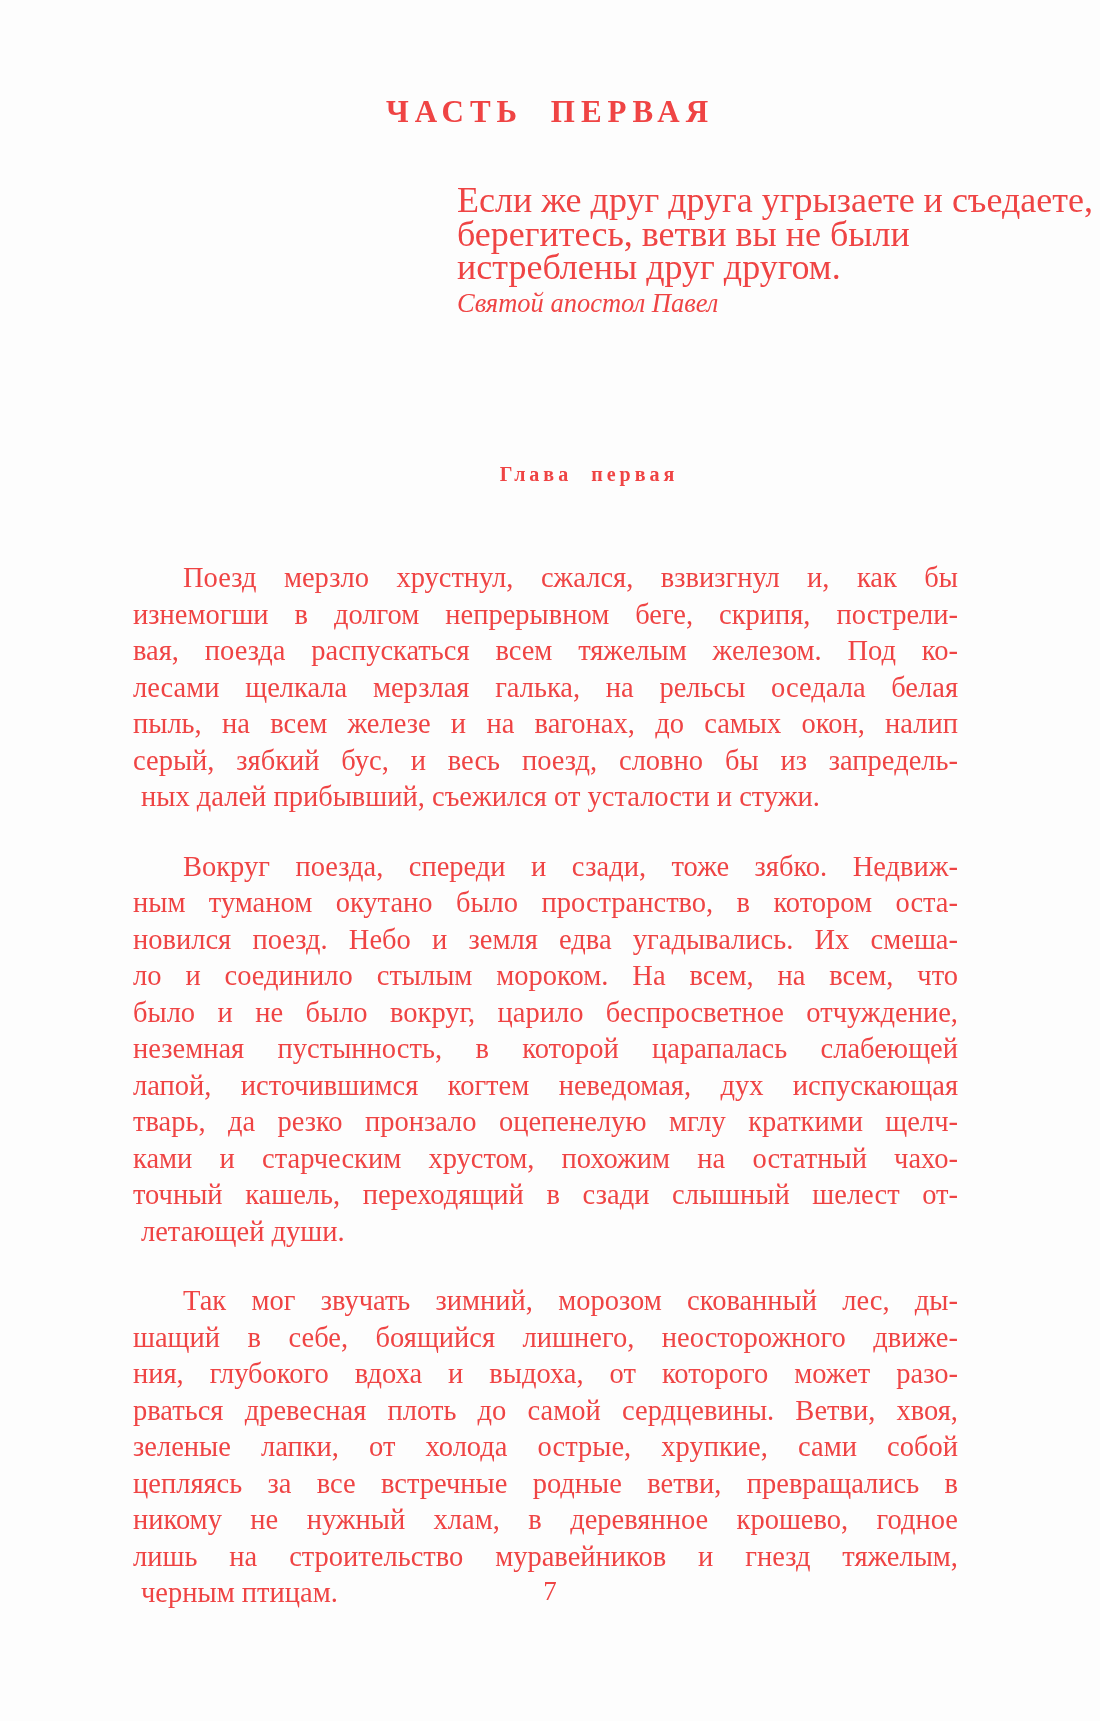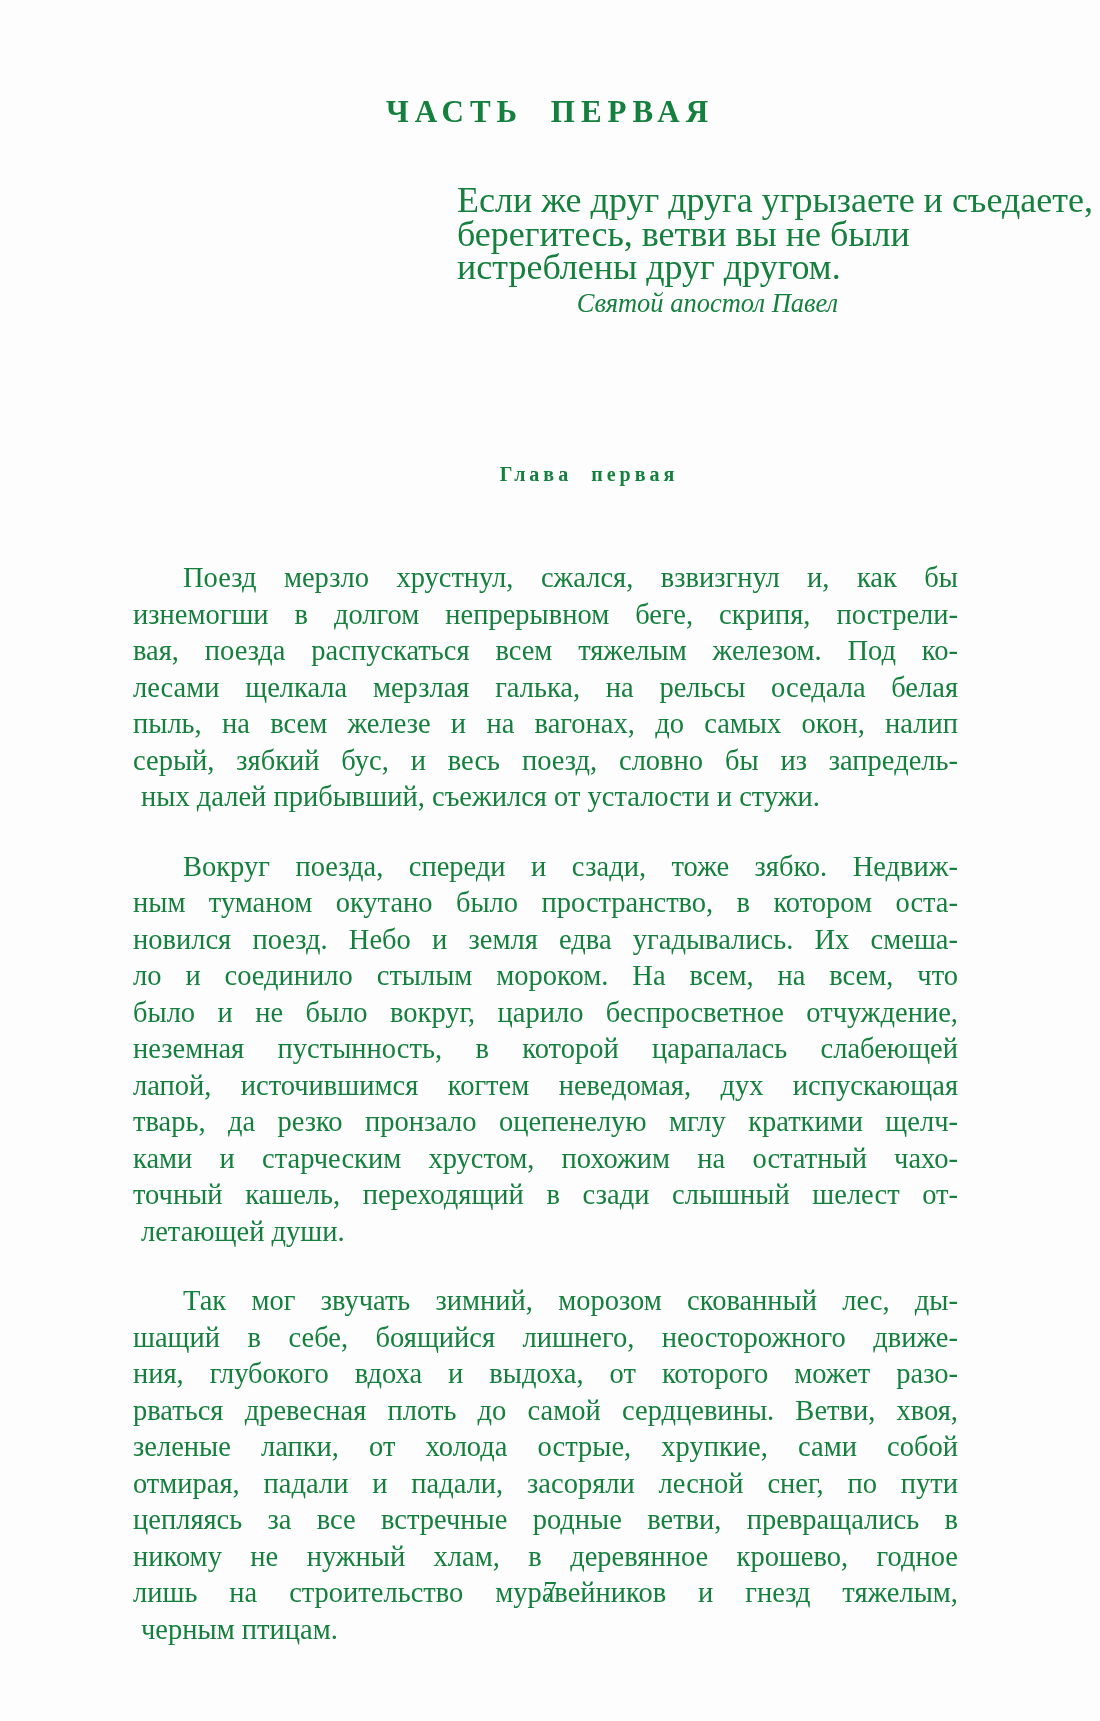--- a/index.html
+++ b/index.html
@@ -6,21 +6,21 @@
     margin: 0;
     padding: 0;
     background: #ffffff;
   }
   .page {
     position: relative;
     width: 1100px;
     height: 1721px;
     background: #fdfdfd;
     font-family: "Liberation Serif", "DejaVu Serif", serif;
-    color: #15803d;
+    color: #ef4444;
     overflow: hidden;
   }
   .part-title {
     position: absolute;
     top: 94px;
     left: 0;
     width: 100%;
     text-align: center;
     font-size: 31px;
     font-weight: bold;
@@ -37,21 +37,21 @@
     line-height: 33.5px;
   }
   .epigraph .epi-line {
     white-space: nowrap;
   }
   .attribution {
     position: absolute;
     top: 288px;
     left: 457px;
     width: 501px;
-    text-align: center;
+    text-align: left;
     font-style: italic;
     font-size: 26.5px;
     white-space: nowrap;
   }
   .chapter-title {
     position: absolute;
     top: 463px;
     left: 0;
     width: 100%;
     text-align: center;
@@ -132,21 +132,20 @@
         <div class="line">ками и старческим хрустом, похожим на остатный чахо-</div>
         <div class="line">точный кашель, переходящий в сзади слышный шелест от-</div>
         <div class="line last">летающей души.</div>
       </div>
       <div class="paragraph">
         <div class="line first">Так мог звучать зимний, морозом скованный лес, ды-</div>
         <div class="line">шащий в себе, боящийся лишнего, неосторожного движе-</div>
         <div class="line">ния, глубокого вдоха и выдоха, от которого может разо-</div>
         <div class="line">рваться древесная плоть до самой сердцевины. Ветви, хвоя,</div>
         <div class="line">зеленые лапки, от холода острые, хрупкие, сами собой</div>
-        <div class="line">отмирая, падали и падали, засоряли лесной снег, по пути</div>
         <div class="line">цепляясь за все встречные родные ветви, превращались в</div>
         <div class="line">никому не нужный хлам, в деревянное крошево, годное</div>
         <div class="line">лишь на строительство муравейников и гнезд тяжелым,</div>
         <div class="line last">черным птицам.</div>
       </div>
     </div>
 
   <div class="page-number">7</div>
 
 </div>

